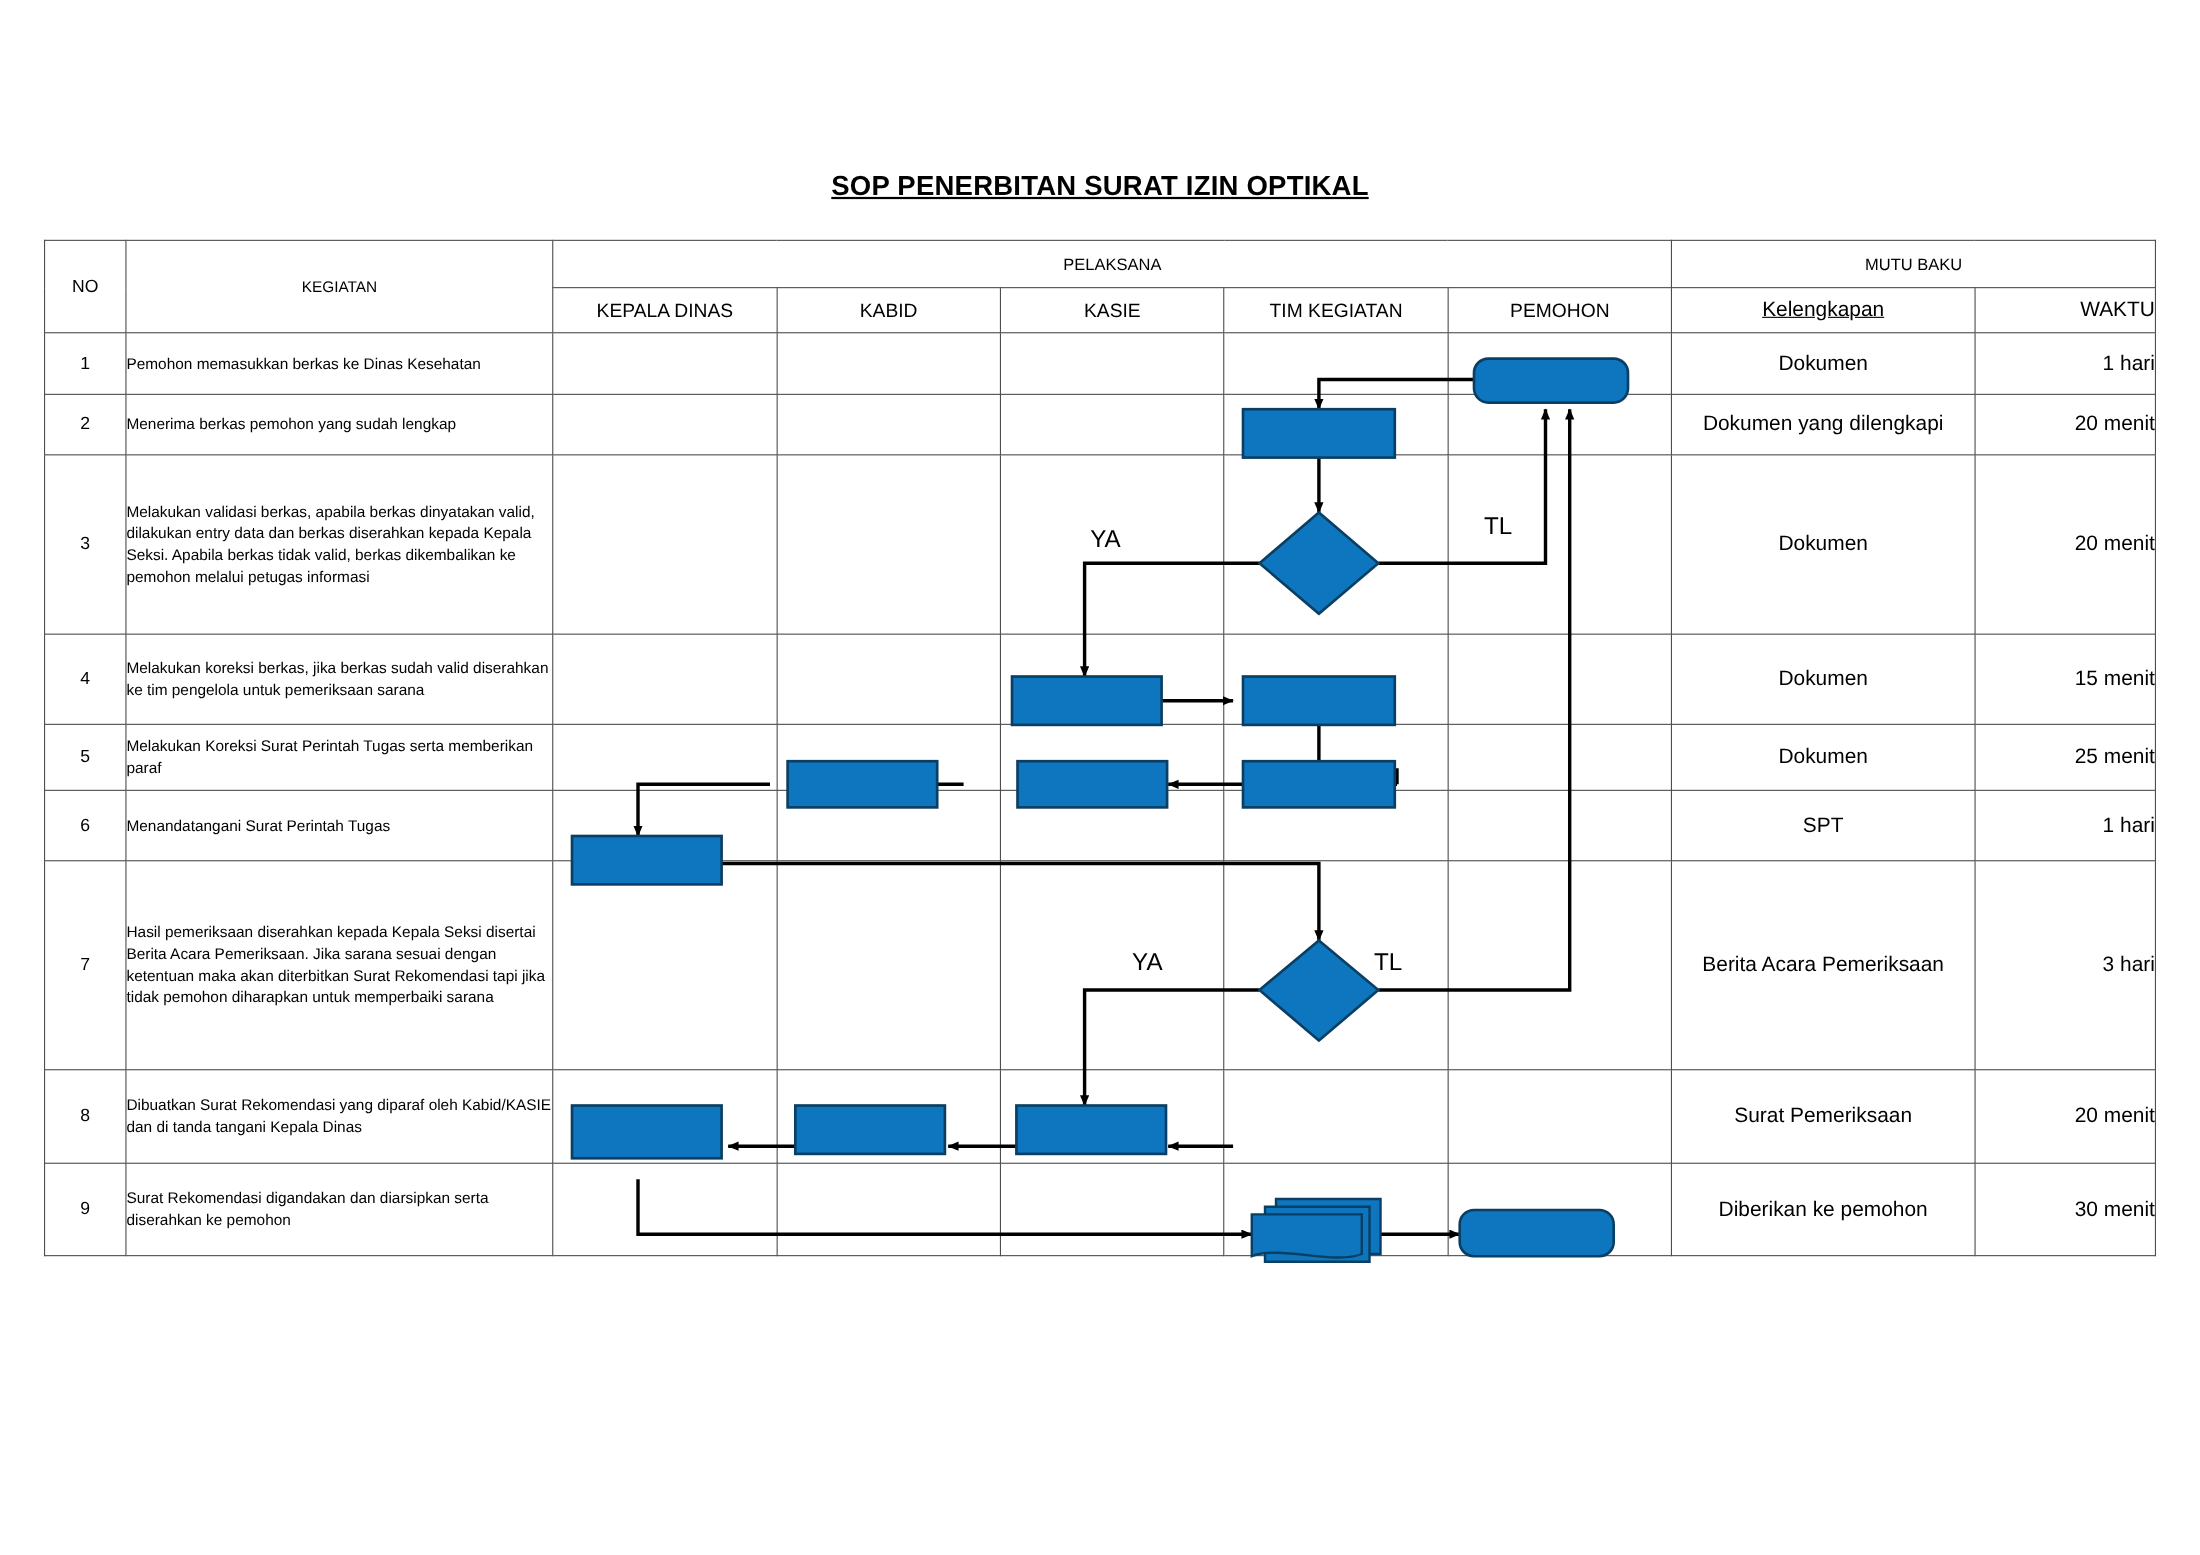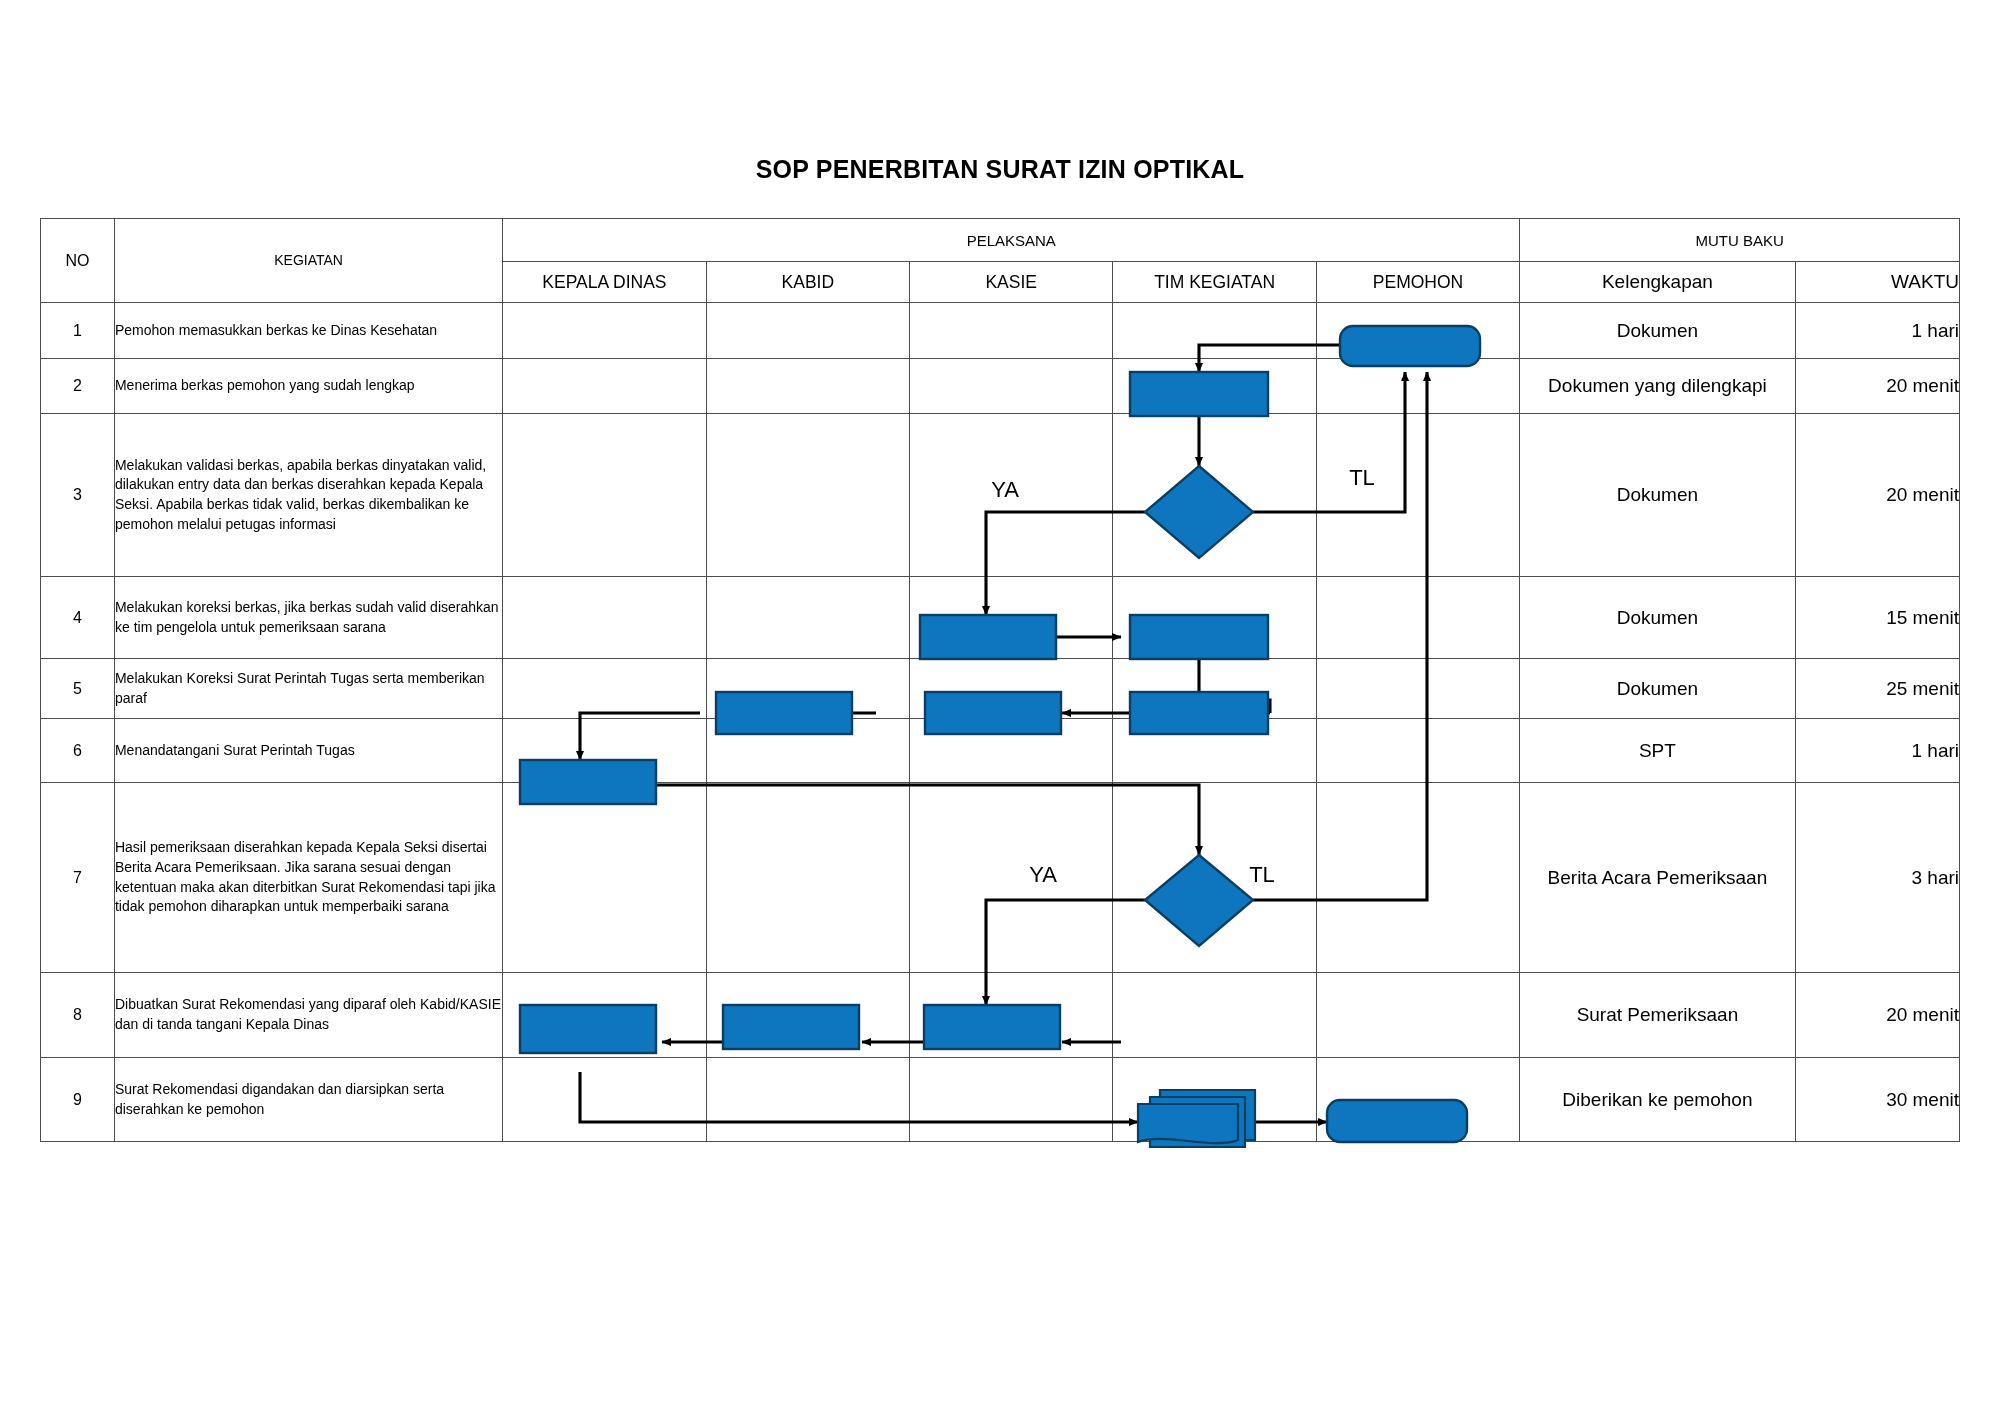--- a/index.html
+++ b/index.html
@@ -1,34 +1,34 @@
 <!DOCTYPE html>
 <html><head>
 <meta charset="utf-8">
 <style>
   html,body{margin:0;padding:0;background:#ffffff;}
   body{width:2000px;height:1414px;font-family:"Liberation Sans",sans-serif;color:#000;}
   #page{position:relative;width:2000px;height:1414px;overflow:hidden;}
 
   #title{
     position:absolute;left:0;top:155px;width:2000px;text-align:center;
-    font-size:25px;font-weight:bold;letter-spacing:.2px;
+    font-size:25px;font-weight:bold;letter-spacing:.2px;text-decoration:underline;
   }
 
   #sheet{position:absolute;left:40px;top:218px;width:1920px;}
 
   table.sop{border-collapse:collapse;width:1920px;table-layout:fixed;}
   table.sop td,table.sop th{
     border:1.6px solid #4d4d4d;
     padding:0;vertical-align:middle;
     font-weight:normal;
   }
   .hdr{text-align:center;font-weight:bold;font-size:15px;}
   .hdr-sub{text-align:center;font-weight:bold;font-size:17.5px;}
-  .hdr-sub-light{text-align:center;font-weight:bold;font-size:17.5px;}
+  .hdr-sub-light{text-align:center;font-weight:bold;font-size:17.5px;text-decoration:underline;}
   .c-no{width:72px;text-align:center;font-size:16px;}
   .c-keg{width:378px;font-size:14px;line-height:1.40;padding:7px 10px 7px 14px;text-align:left;}
   .c-lane{width:198px;}
   .c-kel{width:268px;text-align:center;font-size:19px;}
   .c-wak{width:160px;text-align:right;font-size:19px;}
 
   
   #flow{position:absolute;left:0;top:0;width:2000px;height:1414px;pointer-events:none;}
 </style>
 </head>

